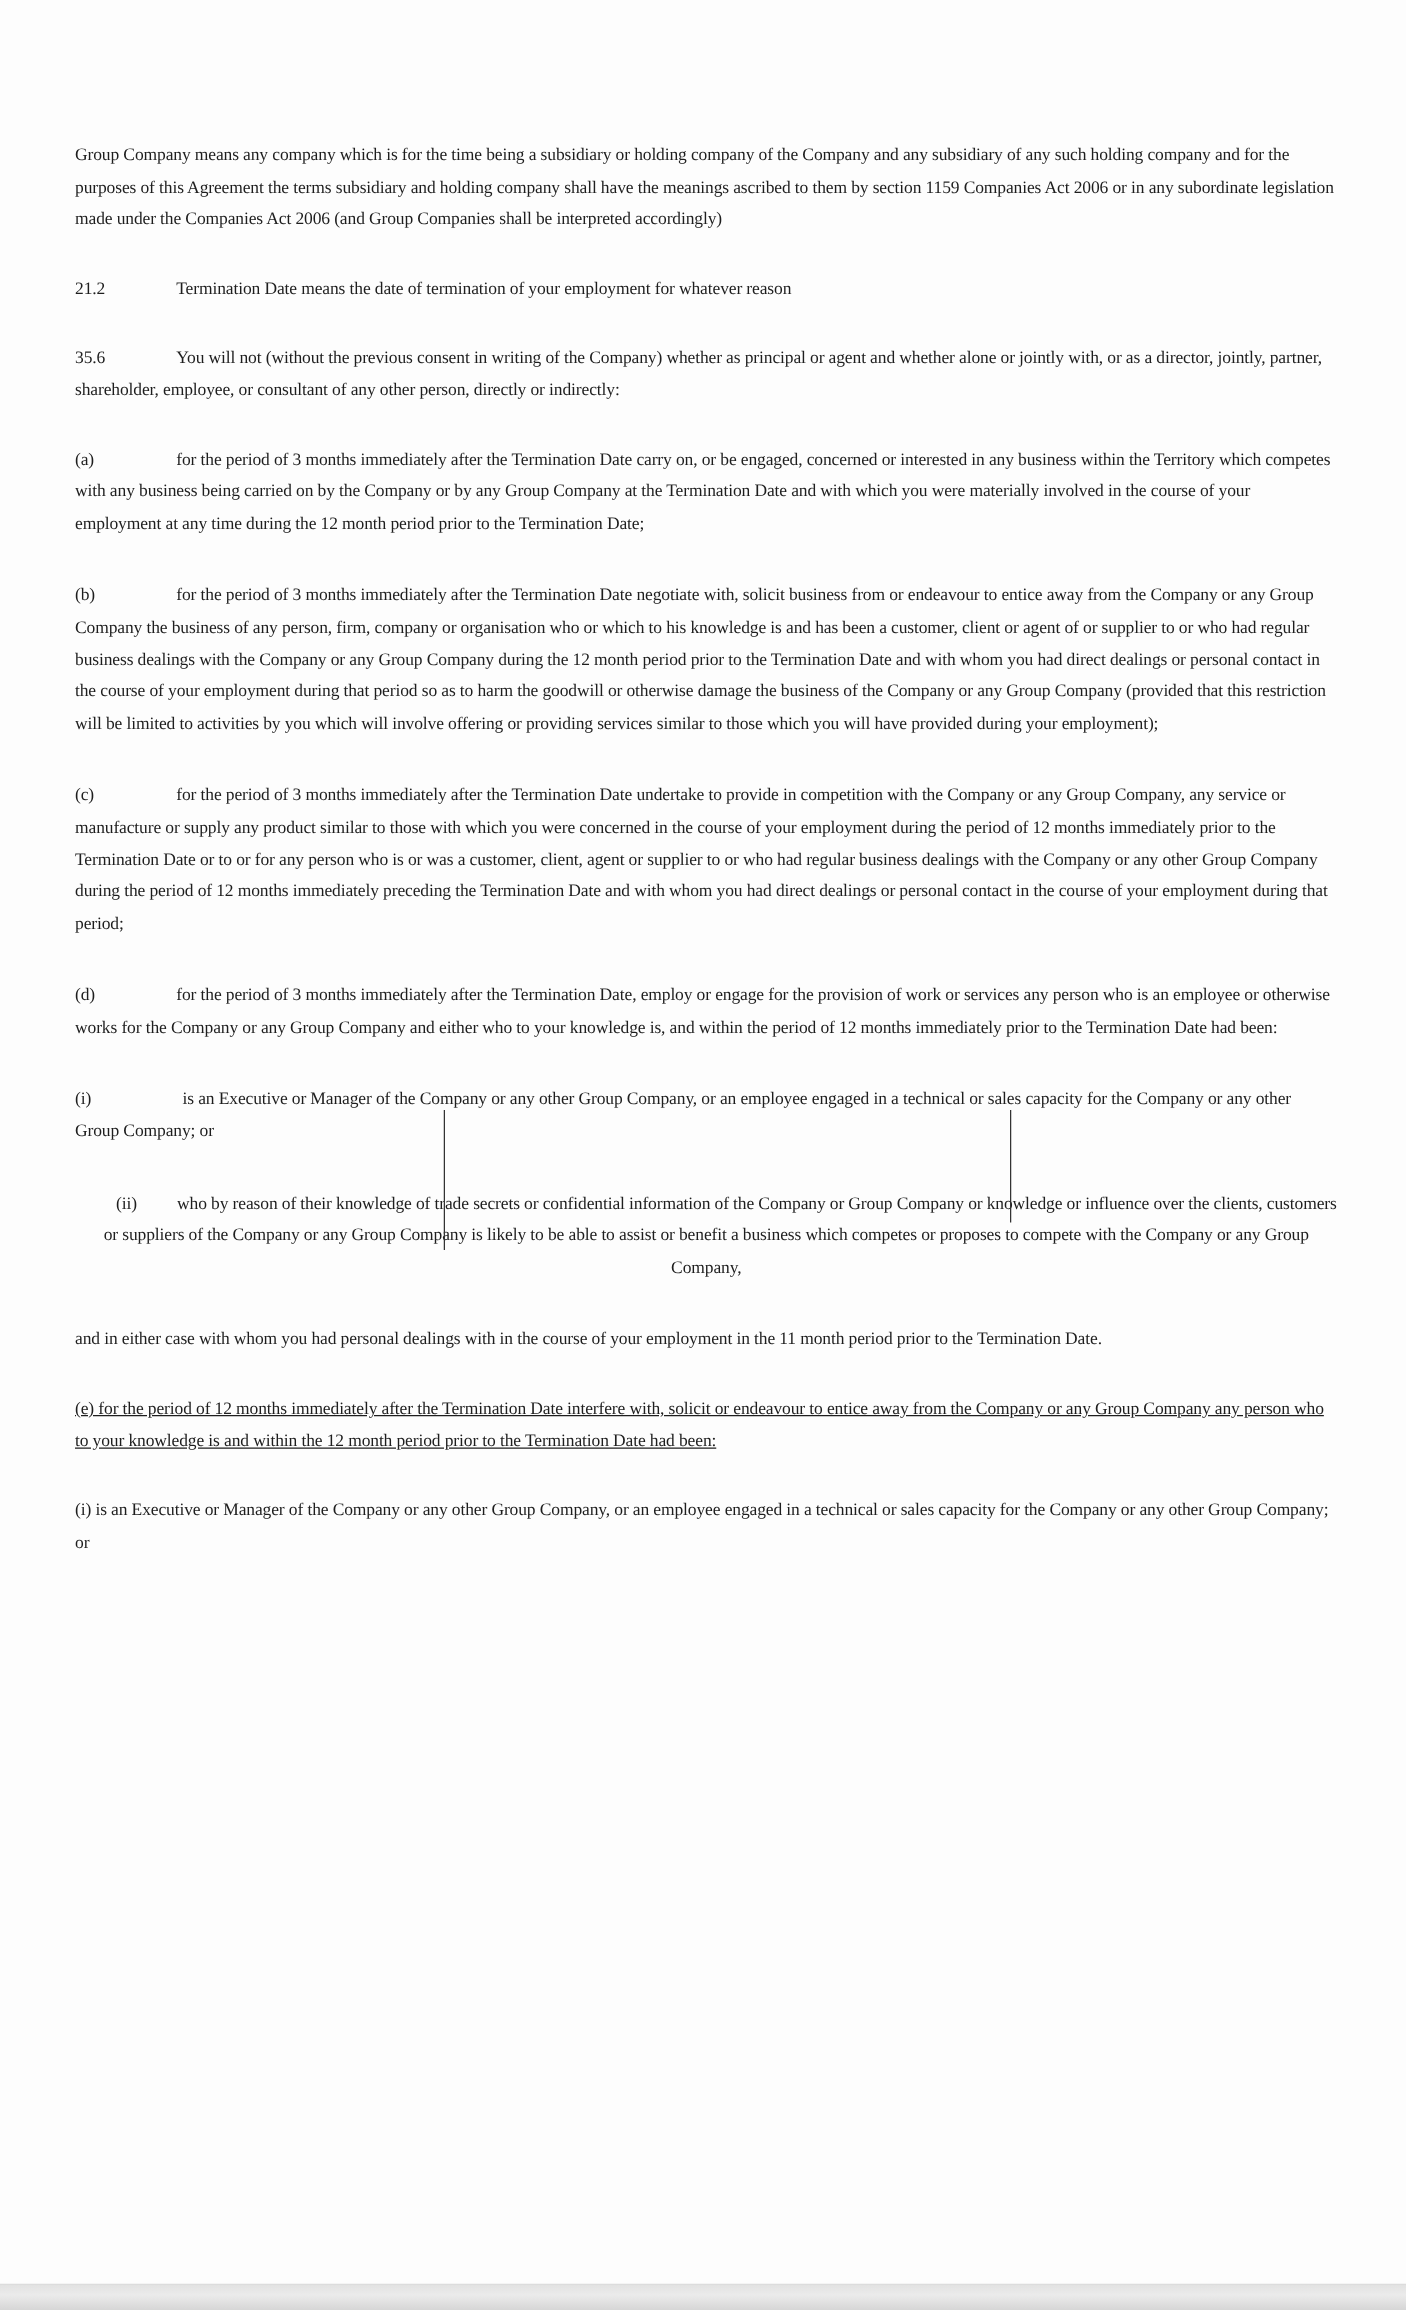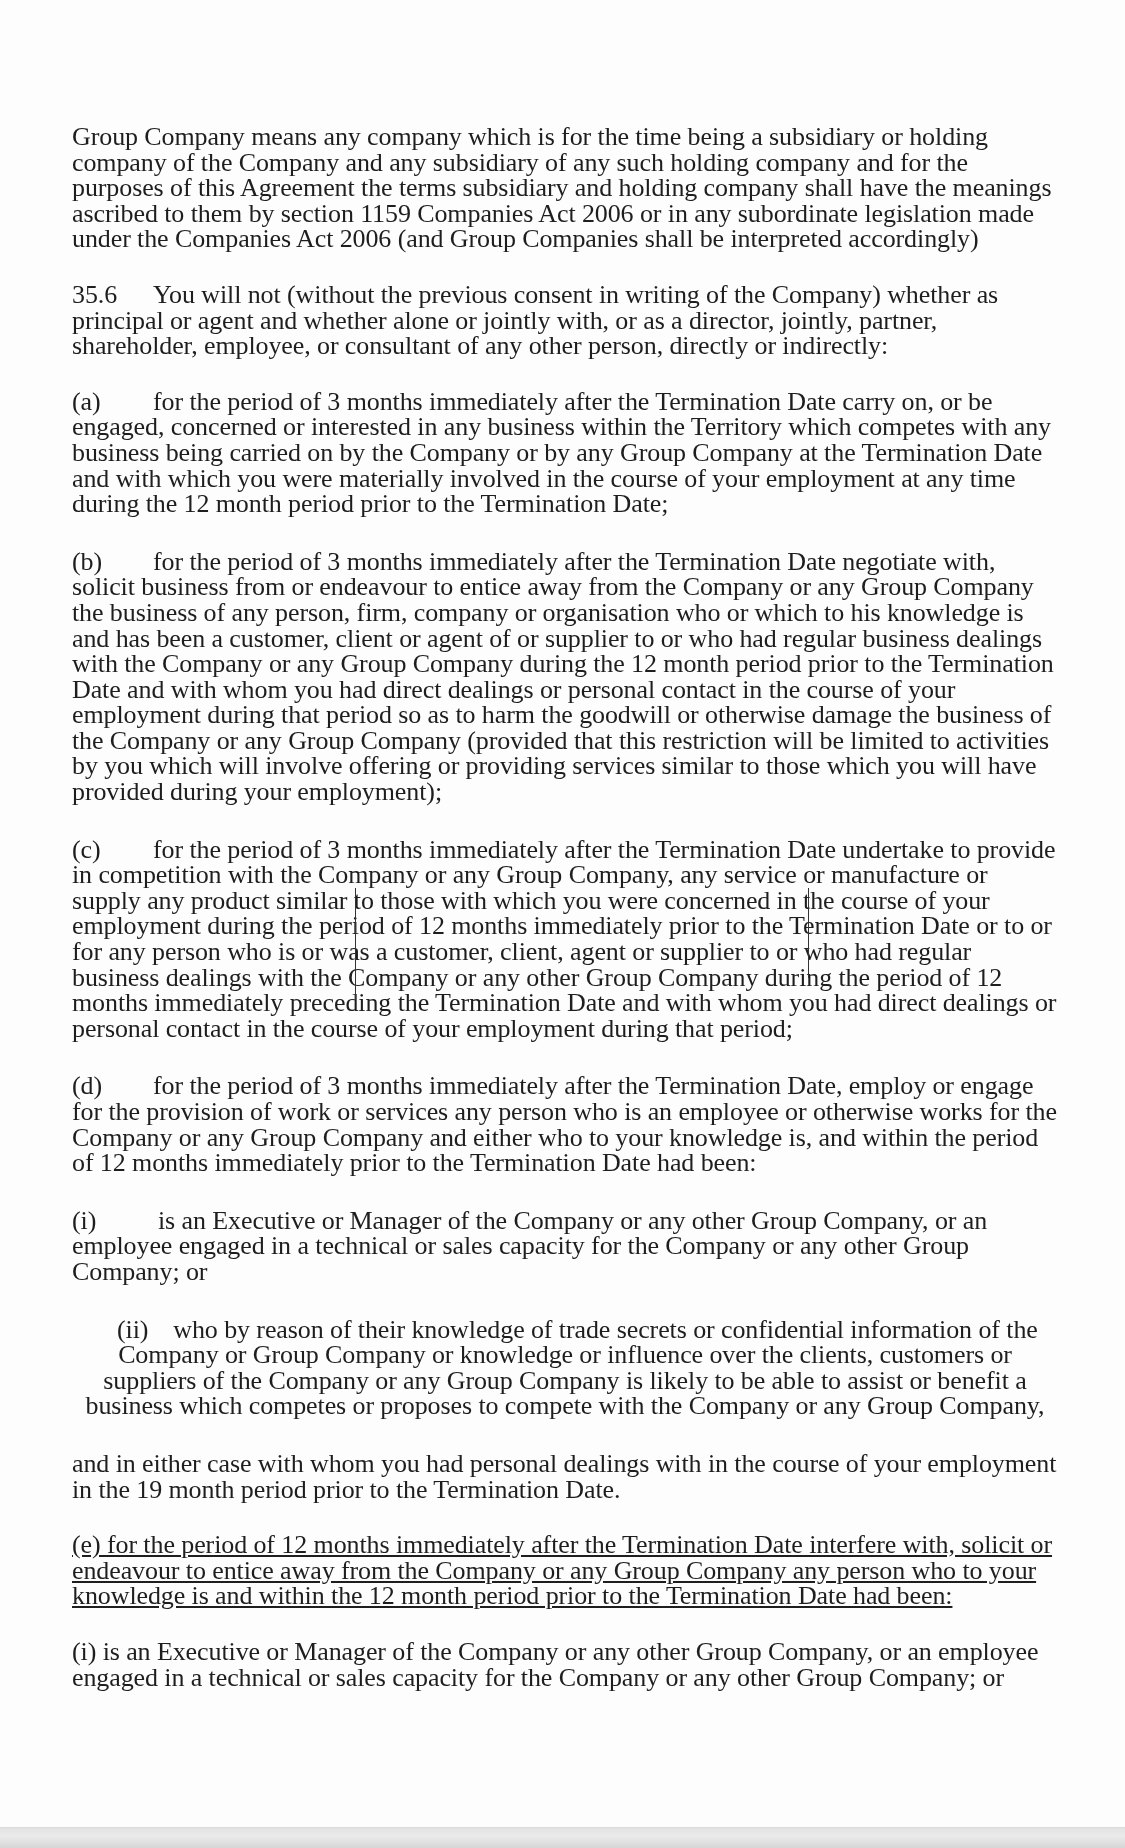--- a/index.html
+++ b/index.html
@@ -11,23 +11,23 @@
       color: #1e1e1e;
     }
     .page {
       position: absolute; left: 0; top: 0; width: 1125px; height: 1828px;
       background: #fdfdfd;
     }
     .content {
       position: absolute; left: 60px; top: 112px; width: 1010px;
     }
     .para {
-      font-size: 26px;
+      font-size: 14px;
       line-height: 25.6px;
-      margin: 12px;
+      margin: 0;
       letter-spacing: -0.1px;
     }
     .num { display: inline-block; width: 81px; }
     .num-sm { display: inline-block; width: 86px; }
     .p-def { }
     .p-212 { margin-top: 30px; }
     .p-213 { margin-top: 30px; }
     .p-214 { margin-top: 30px; }
     .p-a   { margin-top: 30px; }
     .p-b   { margin-top: 32px; }
@@ -48,20 +48,23 @@
     }
   </style>
 </head>
 <body>
 
 <div class="page">
   <div class="content">
 
     <p class="para p-def">Group Company means any company which is for the time being a subsidiary or holding company of the Company and any subsidiary of any such holding company and for the purposes of this Agreement the terms subsidiary and holding company shall have the meanings ascribed to them by section 1159 Companies Act 2006 or in any subordinate legislation made under the Companies Act 2006 (and Group Companies shall be interpreted accordingly)</p>
 
+    <p class="para p-212">
+      <span class="num">21.2</span><span>Termination Date means the date of termination of your employment for whatever reason</span>
+    </p>
 
 
     <p class="para p-214">
       <span class="num">35.6</span><span>You will not (without the previous consent in writing of the Company) whether as principal or agent and whether alone or jointly with, or as a director, jointly, partner, shareholder, employee, or consultant of any other person, directly or indirectly:</span>
     </p>
 
     <p class="para p-a">
       <span class="num">(a)</span><span>for the period of 3 months immediately after the Termination Date carry on, or be engaged, concerned or interested in any business within the Territory which competes with any business being carried on by the Company or by any Group Company at the Termination Date and with which you were materially involved in the course of your employment at any time during the 12 month period prior to the Termination Date;</span>
     </p>
 
@@ -78,21 +81,21 @@
     </p>
 
     <p class="para p-i1">
       <span class="num-sm">(i)</span><span>is an Executive or Manager of the Company or any other Group Company, or an employee engaged in a technical or sales capacity for the Company or any other Group Company; or</span>
     </p>
 
     <p class="para p-ii">
       <span class="num">(ii)</span><span>who by reason of their knowledge of trade secrets or confidential information of the Company or Group Company or knowledge or influence over the clients, customers or suppliers of the Company or any Group Company is likely to be able to assist or benefit a business which competes or proposes to compete with the Company or any Group Company,</span>
     </p>
 
-    <p class="para p-and">and in either case with whom you had personal dealings with in the course of your employment in the 19 month period prior to the Termination Date.</p>
+    <p class="para p-and">and in either case with whom you had personal dealings with in the course of your employment in the 11 month period prior to the Termination Date.</p>
 
     <p class="para p-e">(e) for the period of 12 months immediately after the Termination Date interfere with, solicit or endeavour to entice away from the Company or any Group Company any person who to your knowledge is and within the 12 month period prior to the Termination Date had been:</p>
 
     <p class="para p-ei">(i) is an Executive or Manager of the Company or any other Group Company, or an employee engaged in a technical or sales capacity for the Company or any other Group Company; or</p>
   </div>
 
   <div class="cursor-mark" style="left:355px; top:888px; height:112px;"></div>
   <div class="cursor-mark" style="left:808px; top:888px; height:90px;"></div>
 </div>
 

